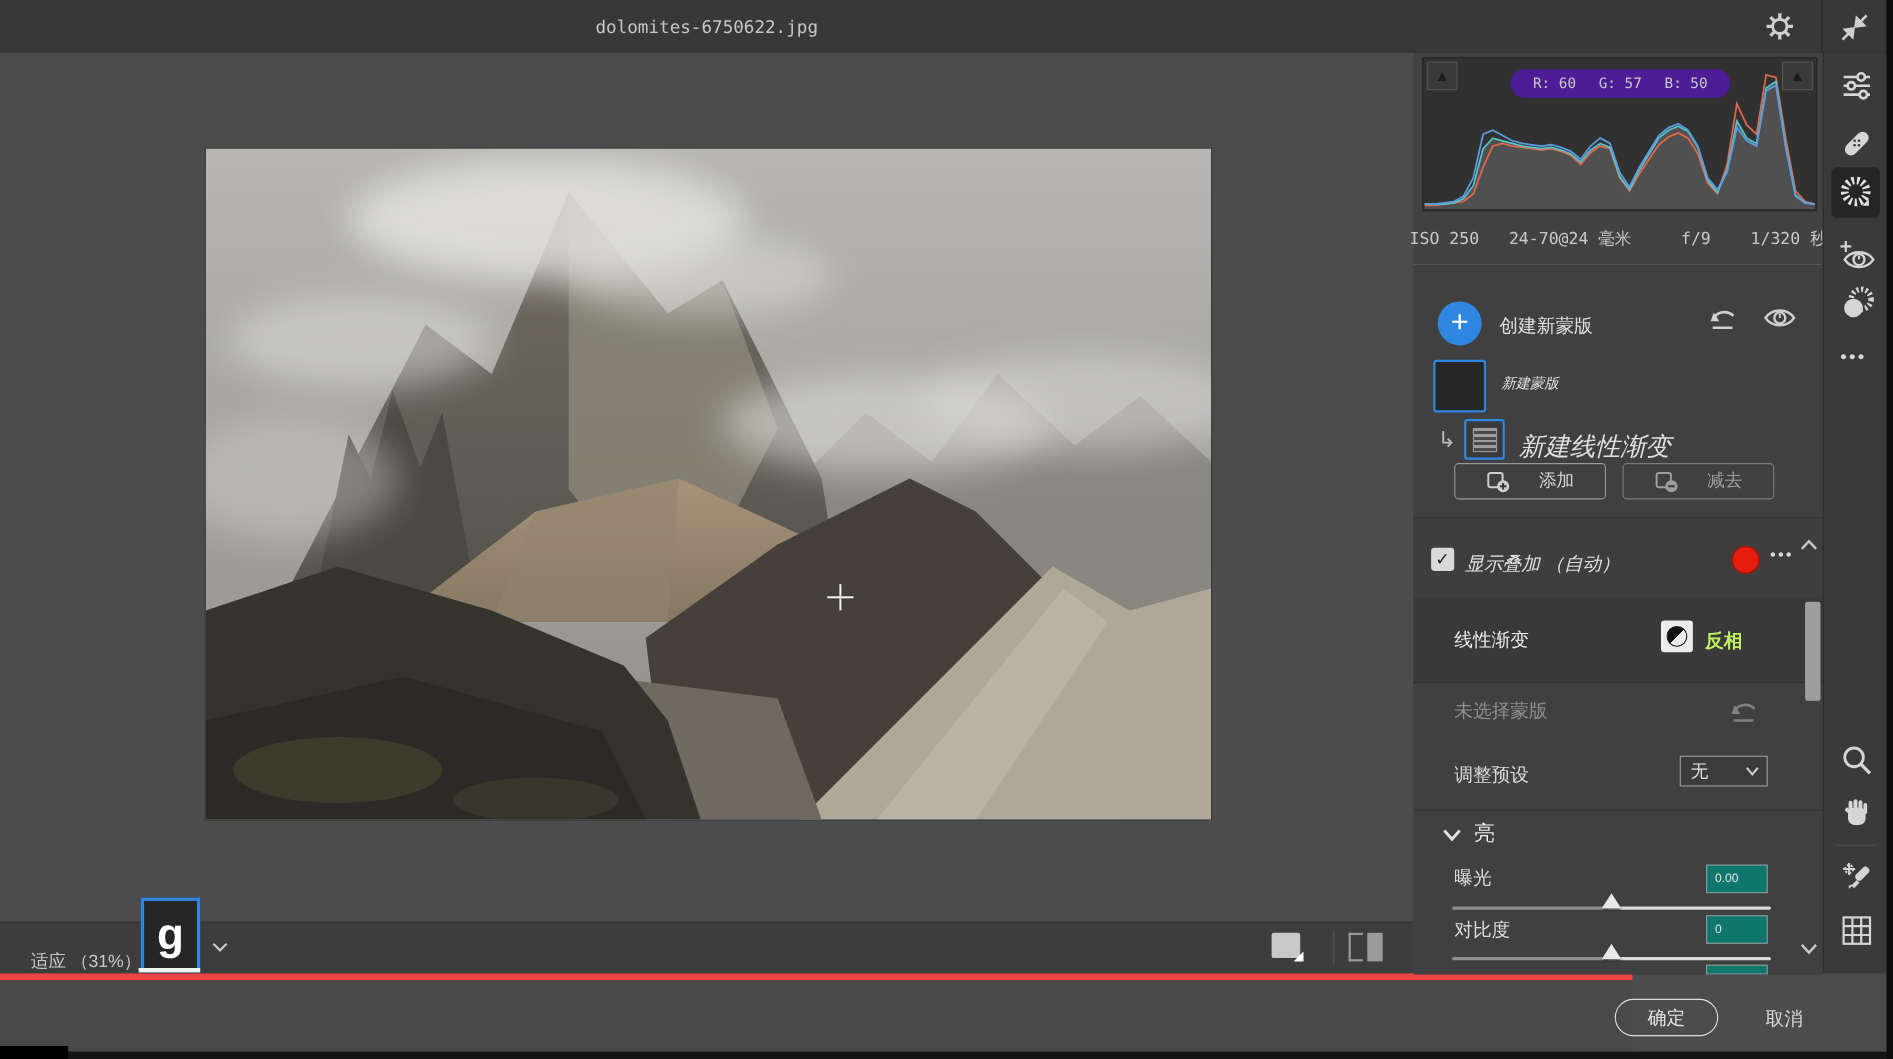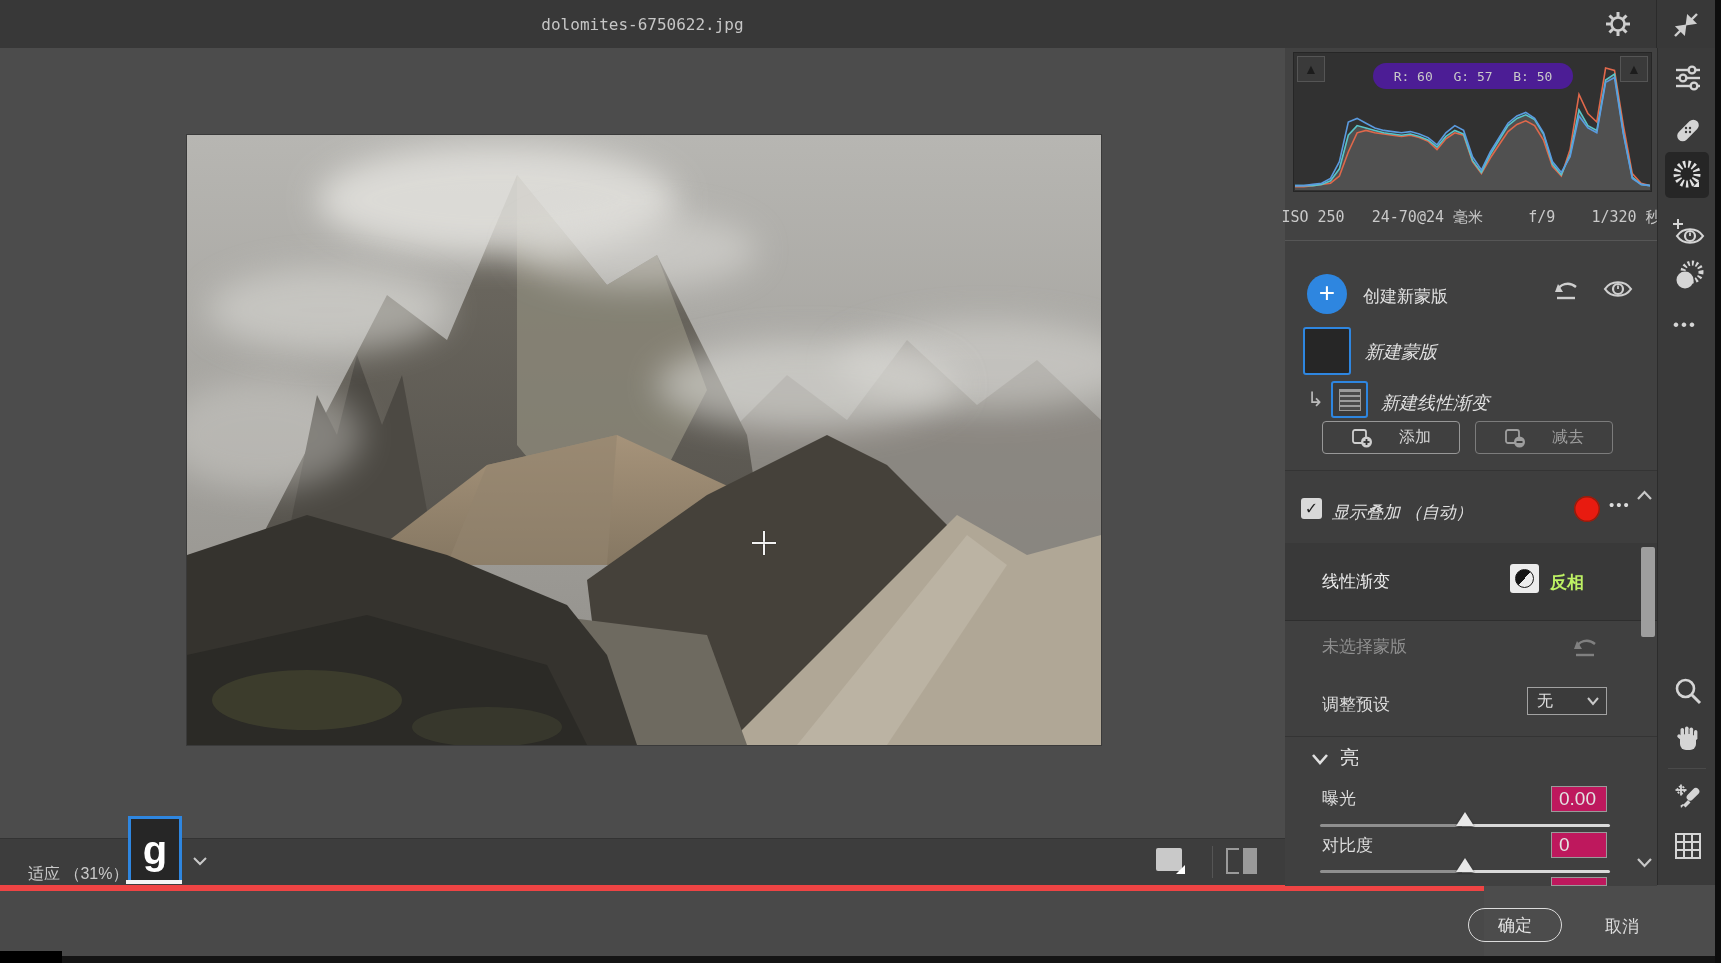--- a/index.html
+++ b/index.html
@@ -69,27 +69,27 @@
   .masks-panel{left:0;top:192px;width:372px;height:645px;background:#404040;border-top:1px solid #565656;overflow:hidden;}
   .plus-circle{left:22px;top:33px;width:40px;height:40px;border-radius:50%;background:var(--accent-blue,#2e86e0);
       display:flex;align-items:center;justify-content:center;cursor:pointer;}
   .plus-circle span{color:#fff;font-size:28px;line-height:1;margin-top:-3px;}
   .create-label{left:78px;top:44px;font-size:17px;color:#e0e0e0;}
   .ic-btn{cursor:pointer;}
   .undo-1{left:268px;top:36px;width:30px;height:26px;}
   .eye-1{left:317px;top:35px;width:32px;height:26px;}
   .mask-thumb{left:18px;top:86px;width:44px;height:44px;background:#262626;border:2.5px solid var(--accent-blue,#2e86e0);
       border-radius:3px;cursor:pointer;}
-  .new-mask-label{left:80px;top:99px;font-size:18px;color:#e0e0e0;}
+  .new-mask-label{left:80px;top:99px;font-size:13px;color:#e0e0e0;}
   .sub-arrow{left:22px;top:146px;font-size:20px;color:#bbb;}
   .lg-thumb{left:46px;top:140px;width:33px;height:33px;background:#3a3a3a;border:2.5px solid var(--accent-blue,#2e86e0);
       border-radius:3px;cursor:pointer;display:flex;align-items:center;justify-content:center;}
   .lg-ic{width:20px;height:20px;border:1px solid #999;
       background:repeating-linear-gradient(180deg,#9c9c9c 0 2px,#4a4a4a 2px 5px);}
-  .lg-label{left:96px;top:150px;font-size:18px;color:#e0e0e0;}
+  .lg-label{left:96px;top:150px;font-size:23px;color:#e0e0e0;}
   .mask-op{top:180px;width:138px;height:33px;border:1px solid #989898;border-radius:4px;box-sizing:border-box;
       display:flex;align-items:center;justify-content:center;gap:26px;font-size:16px;color:#d6d6d6;cursor:pointer;}
   .add-btn{left:37px;}
   .sub-btn{left:190px;border-color:#7c7c7c;color:#9e9e9e;}
   .ov-divider{left:0;top:229px;width:372px;height:1px;background:#343434;}
   .overlay-row{left:0;top:230px;width:372px;height:72px;background:#3e3e3e;}
   .overlay-check{left:16px;top:27px;width:21px;height:21px;background:#d9d9d9;border-radius:3px;cursor:pointer;
       display:flex;align-items:center;justify-content:center;color:#1d1d1d;font-size:16px;font-weight:bold;}
   .overlay-label{left:47px;top:30px;font-size:17px;color:#e0e0e0;}
   .overlay-swatch{left:289px;top:25px;width:26px;height:26px;border-radius:50%;background:var(--overlay-red,#e81b10);
@@ -106,22 +106,22 @@
   .undo-2{left:287px;top:393px;width:30px;height:26px;opacity:.45;}
   .preset-label{left:37px;top:452px;font-size:17px;color:#dcdcdc;}
   .preset-select{left:242px;top:446px;width:80px;height:28px;border:1px solid #a2a2a2;background:#3b3b3b;
       box-sizing:border-box;display:flex;align-items:center;cursor:pointer;}
   .preset-select span{margin-left:9px;font-size:16px;color:#e0e0e0;flex:1;}
   .sec-divider{left:0;top:495px;width:372px;height:1px;background:#343434;}
   .sec-chevron{left:26px;top:512px;width:18px;height:12px;cursor:pointer;}
   .sec-label{left:55px;top:504px;font-size:19px;color:#ececec;}
   .sl-label{font-size:17px;color:#dcdcdc;}
   .exp-label{left:37px;top:546px;} .con-label{left:37px;top:593px;}
-  .val-box{width:56px;height:26px;background:#be185d;border:1px solid #9a9a9a;box-sizing:border-box;
-      font-size:19px;color:#e3e3e3;display:flex;align-items:center;padding-left:7px;cursor:text;}
+  .val-box{width:56px;height:26px;background:#0f766e;border:1px solid #9a9a9a;box-sizing:border-box;
+      font-size:11px;color:#e3e3e3;display:flex;align-items:center;padding-left:7px;cursor:text;}
   .exp-val{left:266px;top:545px;} .con-val{left:266px;top:591px;}
   .next-val{left:266px;top:636px;height:9px;overflow:hidden;}
   .slider{left:35px;width:290px;height:3px;border-radius:2px;cursor:pointer;
       background:linear-gradient(90deg,#8f8f8f 0 49%,#dadada 49% 100%);}
   .sl1{top:583px;} .sl2{top:629px;}
   .sl-thumb{position:absolute;left:136px;top:-12px;width:0;height:0;
       border-left:9px solid transparent;border-right:9px solid transparent;border-bottom:14px solid #e8e8e8;
       filter:drop-shadow(0 1px 1px #222);}
   .scr-thumb{left:356px;top:306px;width:14px;height:90px;background:#9e9e9e;border-radius:2px;cursor:grab;}
   .scr-up{left:351px;top:249px;width:17px;height:11px;cursor:pointer;}

